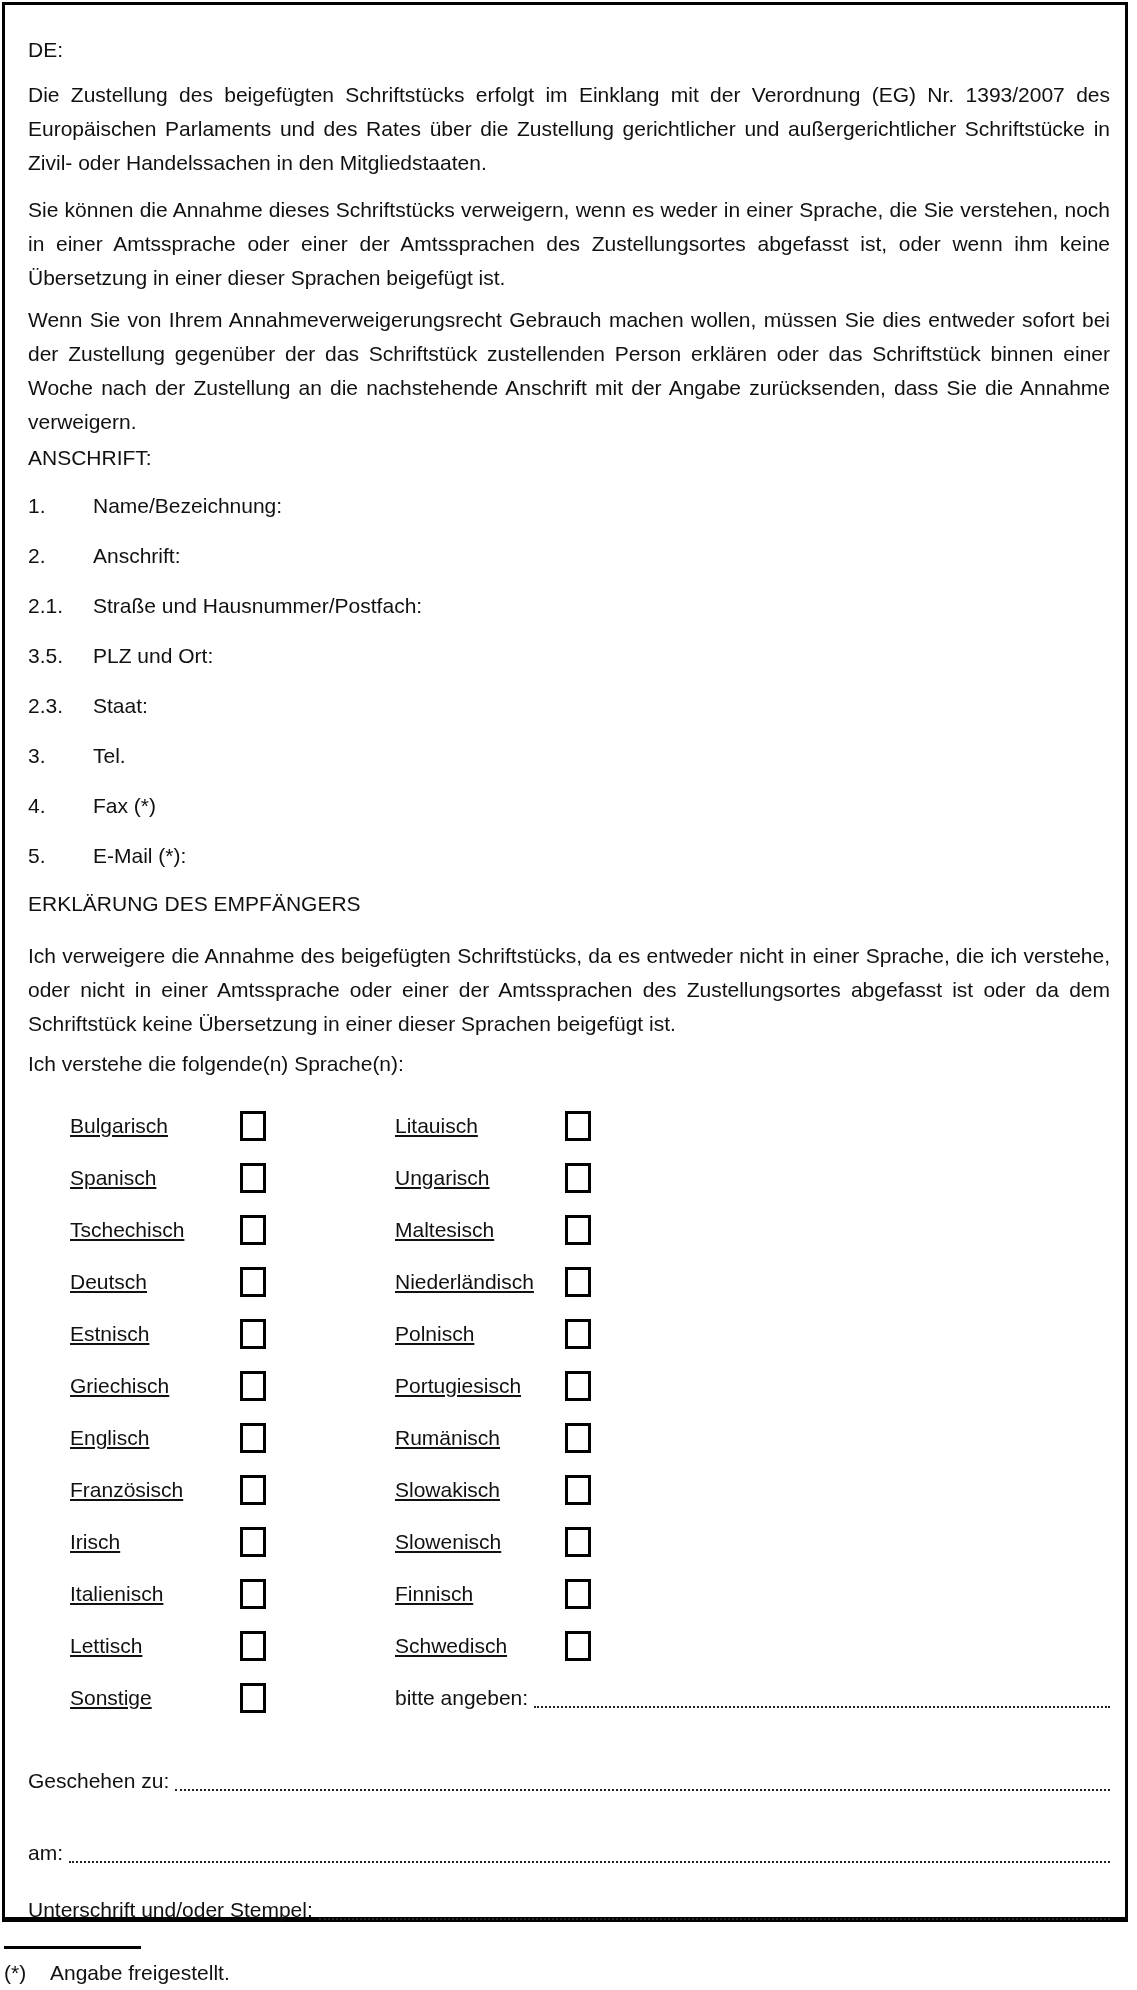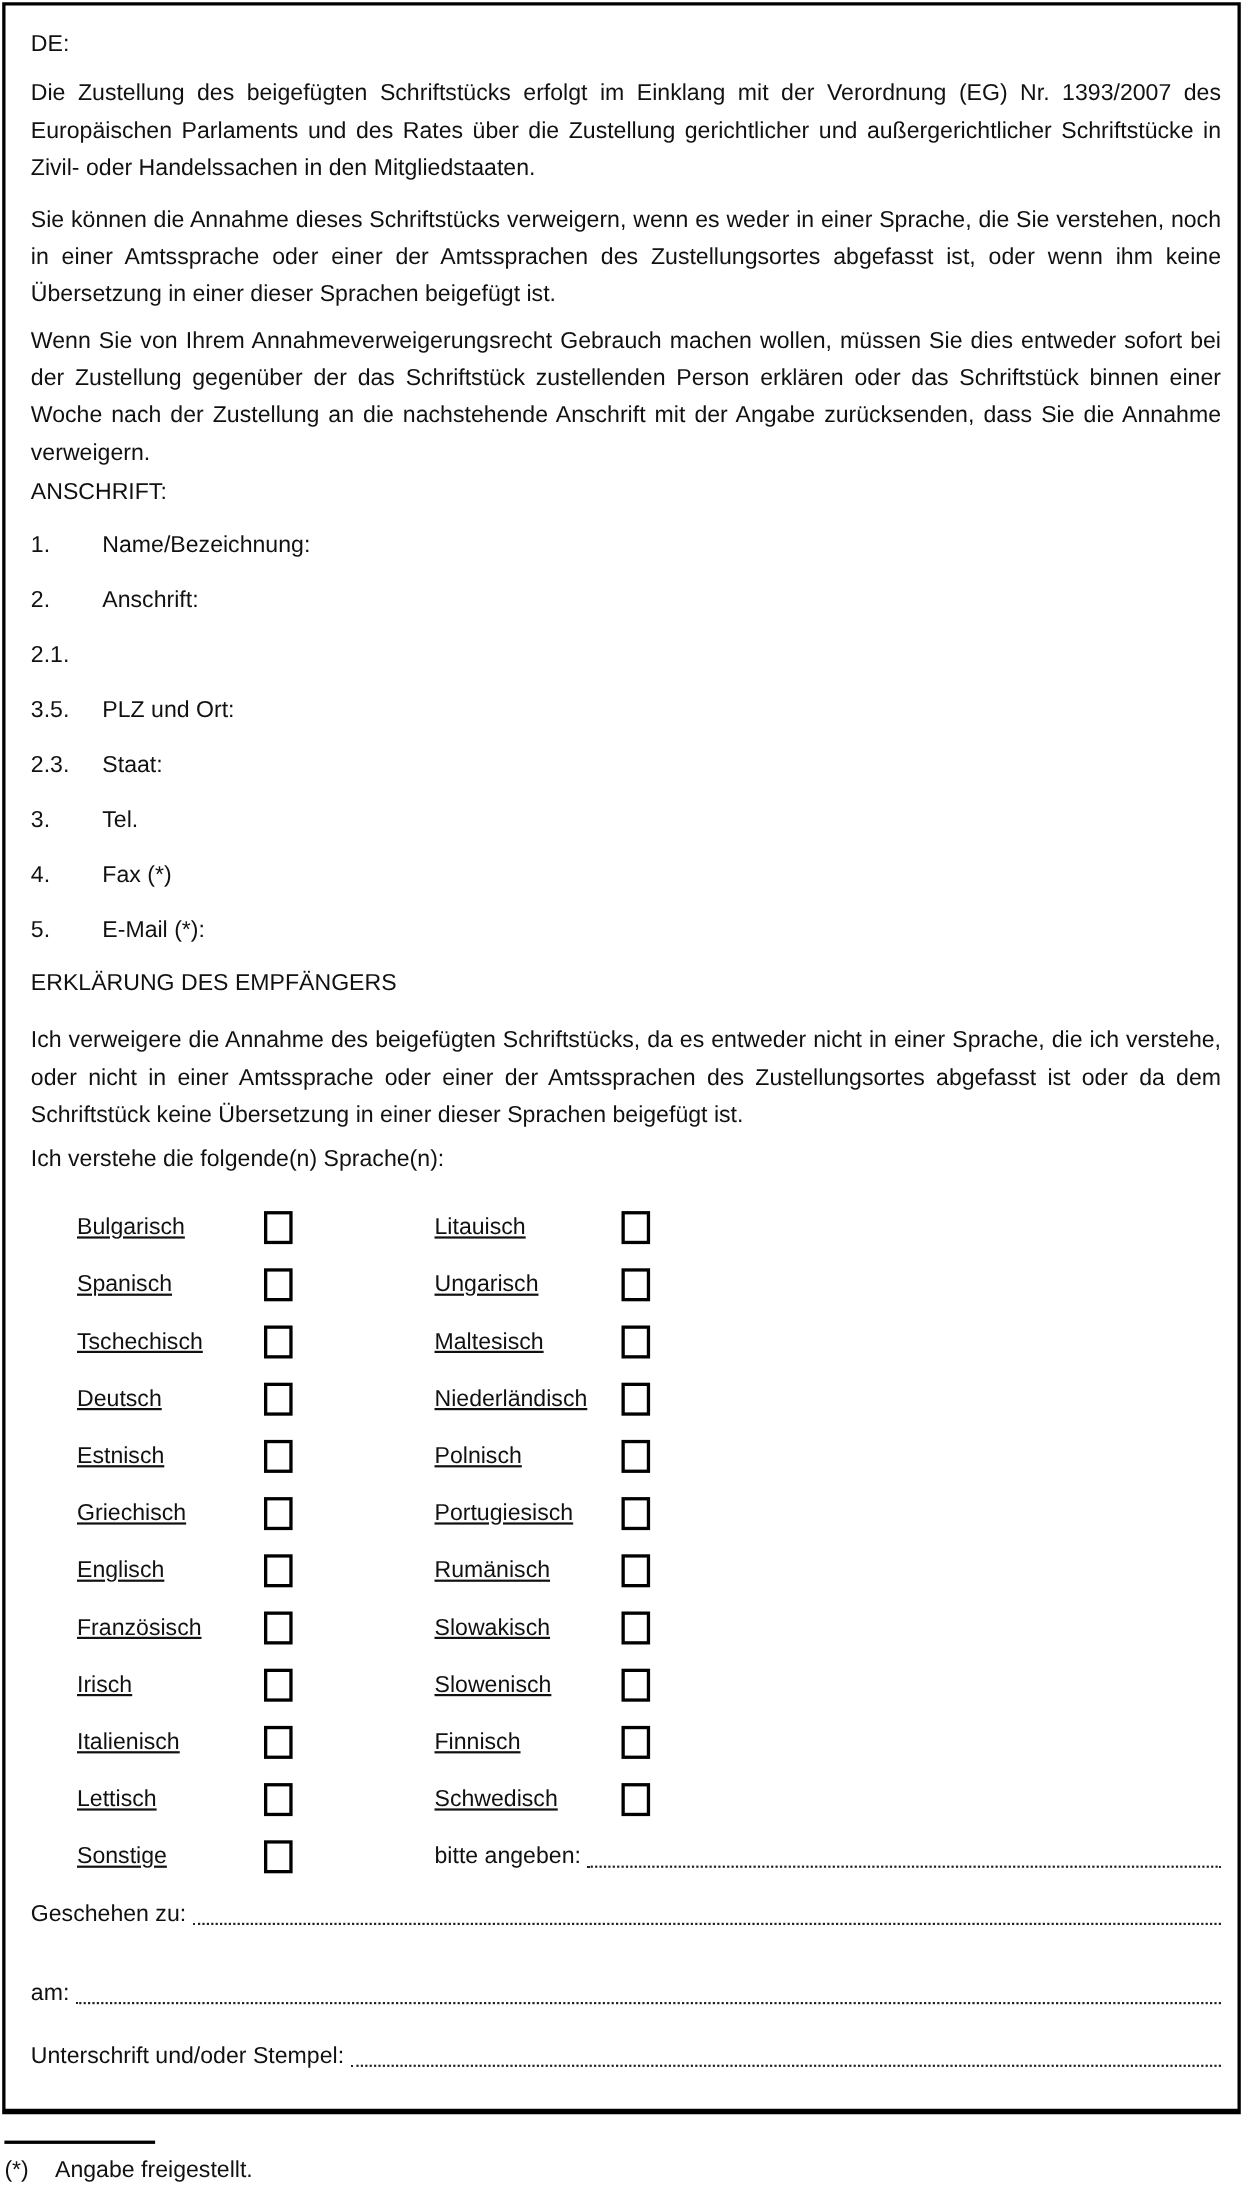--- a/index.html
+++ b/index.html
@@ -19,21 +19,21 @@
   }
   .frame {
     position: absolute;
     left: 2px;
     top: 2px;
     width: 1126px;
     height: 1920px;
     box-sizing: border-box;
     border: 3px solid #000000;
     border-bottom-width: 5px;
-    padding: 18px 15px 0 23px;
+    padding: 28px 15px 0 23px;
   }
   .lang-code {
     margin: 0;
   }
   .para {
     margin: 0;
     text-align: justify;
   }
   .p1 { margin-top: 11px; }
   .p2 { margin-top: 13px; }
@@ -88,21 +88,21 @@
     min-width: 0;
     align-self: flex-end;
     margin: 0 0 7px 6px;
     border-bottom: 2px dotted #222222;
     height: 0;
   }
   .field {
     display: flex;
   }
   .field .lbl { flex: none; white-space: nowrap; }
-  .f-geschehen { }
+  .f-geschehen { margin-top: 31px; }
   .f-am { margin-top: 38px; justify-content: space-between; }
   .f-unterschrift { margin-top: 23px; }
   .fn-rule {
     position: absolute;
     left: 4px;
     top: 1946px;
     width: 137px;
     height: 3px;
     background: #000000;
   }
@@ -135,20 +135,21 @@
   <div class="item first">
     <span class="num">1.</span>
     <span class="lbl">Name/Bezeichnung:</span>
   </div>
   <div class="item">
     <span class="num">2.</span>
     <span class="lbl">Anschrift:</span>
   </div>
   <div class="item">
     <span class="num">2.1.</span>
+    <span class="lbl">Straße und Hausnummer/Postfach:</span>
   </div>
   <div class="item">
     <span class="num">3.5.</span>
     <span class="lbl">PLZ und Ort:</span>
   </div>
   <div class="item">
     <span class="num">2.3.</span>
     <span class="lbl">Staat:</span>
   </div>
   <div class="item">

